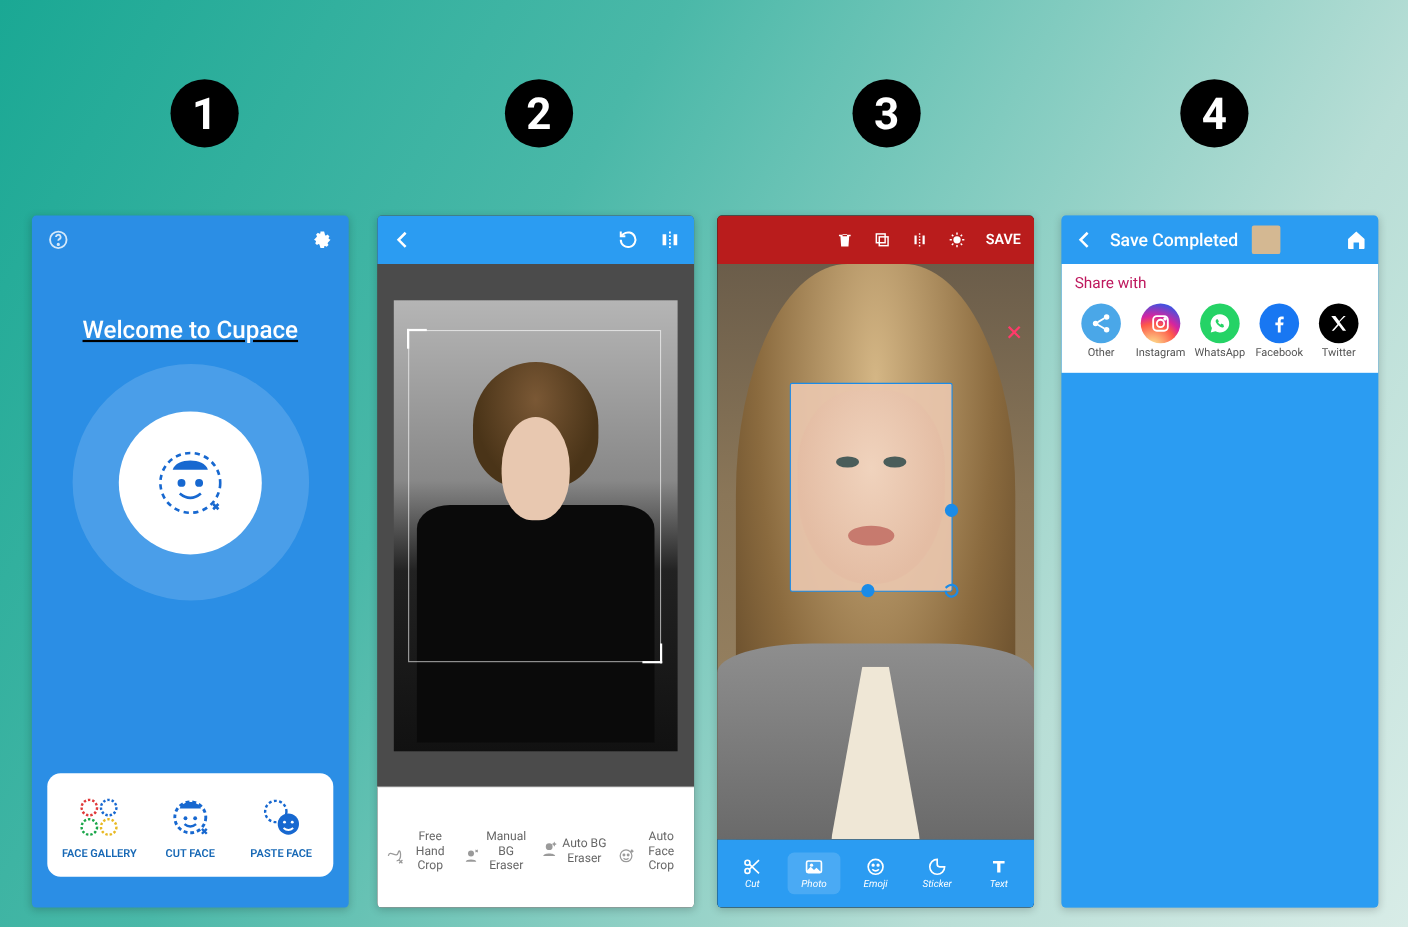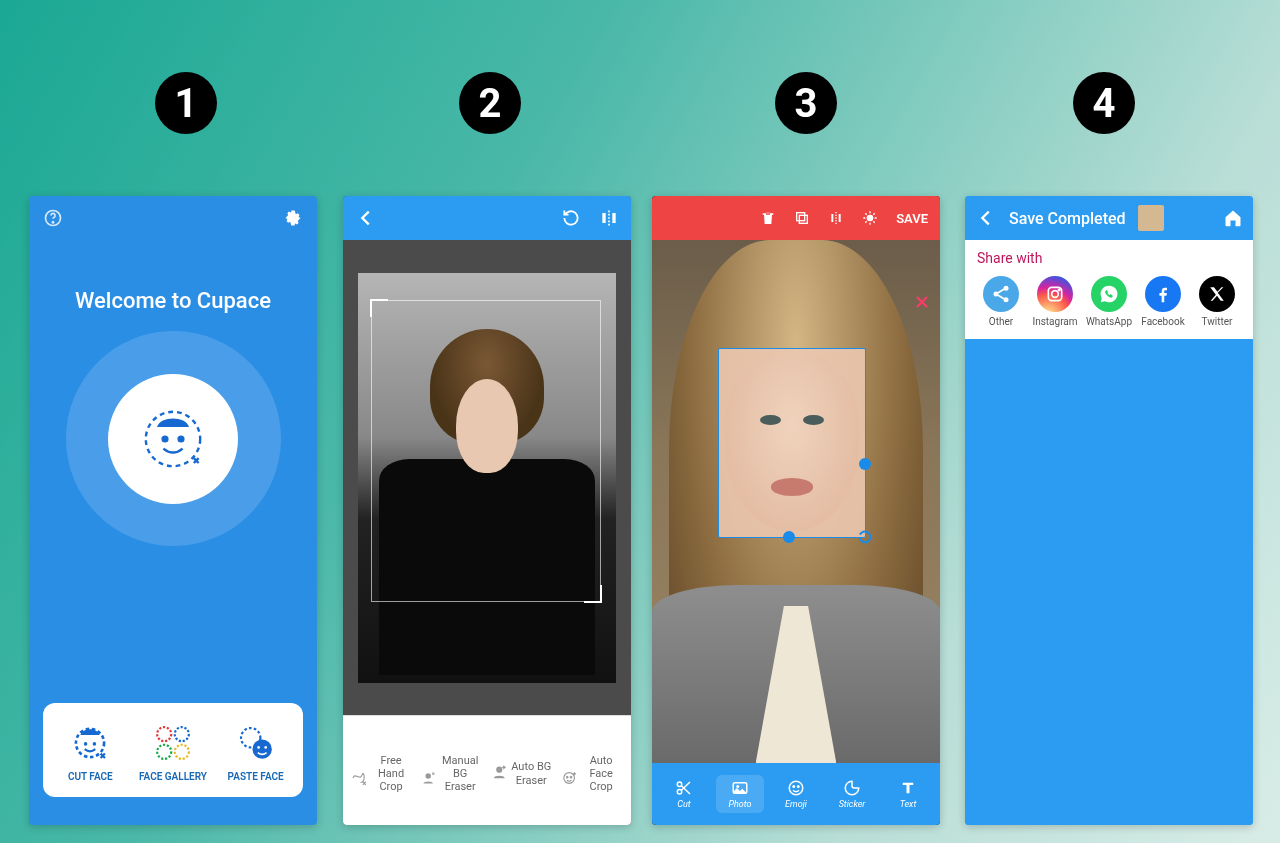--- a/index.html
+++ b/index.html
@@ -28,21 +28,21 @@
     position: absolute;
     width: 288px;
     height: 629px;
     top: 196px;
     border-radius: 4px;
     overflow: hidden;
     box-shadow: 0 2px 8px rgba(0,0,0,0.2);
   }
 
   
-  .s1 { background: #2b8ee5; }
+  .s1 { background: #2b8ee5; text-decoration: underline; }
   .s1-top { position: relative; height: 40px; }
   .s1-help { position:absolute; left:14px; top:12px; color:#fff; opacity:0.8; }
   .s1-gear { position:absolute; right:14px; top:12px; color:#fff; }
   .s1-welcome { color:#fff; font-size: 22px; text-align:center; margin-top: 52px; font-weight: 500; }
   .s1-circle-wrap { display:flex; justify-content:center; margin-top: 18px; position:relative; }
   .s1-big-circle { width: 215px; height: 215px; border-radius:50%; background: rgba(255,255,255,0.15); display:flex; align-items:center; justify-content:center; }
   .s1-white-circle { width: 130px; height: 130px; border-radius:50%; background:#fff; display:flex; align-items:center; justify-content:center; }
   .s1-bottom-card { position:absolute; left:14px; right:14px; bottom:28px; background:#fff; border-radius:12px; padding: 18px 6px 14px; display:flex; justify-content:space-around; }
   .s1-action { display:flex; flex-direction:column; align-items:center; width:80px; }
   .s1-action-label { font-size: 10px; color:#1768b5; text-align:center; margin-top:6px; line-height:1.2; font-weight:600; }
@@ -60,21 +60,21 @@
   .s2-crop-frame { position:absolute; top:60px; left:28px; width:230px; height:302px; border: 1px solid rgba(255,255,255,0.6); }
   .s2-crop-frame::before, .s2-crop-frame::after { content:''; position:absolute; width:16px; height:16px; border:2px solid #fff; }
   .s2-crop-frame::before { top:-2px; left:-2px; border-right:none; border-bottom:none; }
   .s2-crop-frame::after { bottom:-2px; right:-2px; border-left:none; border-top:none; }
   .s2-bottombar { height:110px; background:#fff; display:flex; justify-content:space-around; align-items:center; padding:8px 4px; border-top:1px solid #ddd; }
   .s2-tool { display:flex; flex-direction:row; align-items:flex-end; width:64px; }
   .s2-tool-label { font-size:11px; color:#666; text-align:center; margin-top:6px; line-height:1.2; }
 
   
   .s3 { background:#000; display:flex; flex-direction:column; }
-  .s3-topbar { height:44px; background:#ef4444; display:flex; align-items:center; justify-content:flex-end; padding:0 12px; gap:18px; color:#fff; }
+  .s3-topbar { height:44px; background:#b91c1c; display:flex; align-items:center; justify-content:flex-end; padding:0 12px; gap:18px; color:#fff; }
   .s3-canvas { flex:1; position:relative; background: linear-gradient(#6b5d4a, #8a7658 40%, #9c8664); overflow:hidden; }
   .s3-person { position:absolute; inset:0; }
   .s3-hair { position:absolute; top:0; left:6%; width:88%; height:100%; background: radial-gradient(ellipse at 50% 20%, #d4b685, #8a6a3e 60%, #5a4225); border-radius: 40% 40% 0 0; }
   .s3-body { position:absolute; bottom:0; left:0; right:0; height:34%; background: linear-gradient(#8e8e8e, #6a6a6a); border-radius: 30% 30% 0 0 / 15%; }
   .s3-shirt { position:absolute; bottom:0; left:36%; width:28%; height:30%; background:#efe7d6; clip-path: polygon(35% 0, 65% 0, 100% 100%, 0 100%); }
   .s3-face-box { position:absolute; top:108px; left:66px; width:148px; height:190px; border:1px solid #1a8be8; background: rgba(235,200,175,0.9); border-radius: 2px; }
   .s3-face-mask { position:absolute; inset:6px; background: radial-gradient(ellipse at 50% 40%, #f0d3bd 0%, #e4bda4 70%); border-radius: 40% 40% 48% 48%; filter: blur(0.5px); }
   .s3-eye { position:absolute; top:34%; width:16%; height:6%; background:#4a5d5a; border-radius:50%; }
   .s3-eye.l{ left:26%; } .s3-eye.r{ right:26%; }
   .s3-lips { position:absolute; top:70%; left:34%; width:32%; height:10%; background:#c77a6e; border-radius:50%; }
@@ -137,37 +137,37 @@
           <path d="M38 62q12 10 24 0"></path>
           <path d="M76 74l6 6m-6 0l6-6" stroke-width="3"></path>
         </svg>
       </div>
     </div>
   </div>
 
   <div class="s1-bottom-card">
     <div class="s1-action">
       <svg width="44" height="44" viewBox="0 0 100 100">
+        <circle cx="30" cy="30" r="16" fill="none" stroke="#e03a3a" stroke-width="5" stroke-dasharray="5 4"></circle>
+        <circle cx="70" cy="30" r="16" fill="none" stroke="#1768d0" stroke-width="5" stroke-dasharray="5 4"></circle>
+        <circle cx="30" cy="70" r="16" fill="none" stroke="#1aa64a" stroke-width="5" stroke-dasharray="5 4"></circle>
+        <circle cx="70" cy="70" r="16" fill="none" stroke="#e8b923" stroke-width="5" stroke-dasharray="5 4"></circle>
+      </svg>
+      <div class="s1-action-label">FACE GALLERY</div>
+    </div>
+    <div class="s1-action">
+      <svg width="44" height="44" viewBox="0 0 100 100">
         <circle cx="50" cy="50" r="32" fill="none" stroke="#1768d0" stroke-width="6" stroke-dasharray="8 6"></circle>
         <path d="M28 32c6-18 38-18 44 0" fill="#1768d0"></path>
         <circle cx="40" cy="52" r="4" fill="#1768d0"></circle>
           <circle cx="60" cy="52" r="4" fill="#1768d0"></circle>
         <path d="M38 64q12 10 24 0" stroke="#1768d0" stroke-width="5" fill="none"></path>
         <path d="M74 74l10 10m-10 0l10-10" stroke="#1768d0" stroke-width="5"></path>
       </svg>
       <div class="s1-action-label">CUT FACE</div>
-    </div>
-    <div class="s1-action">
-      <svg width="44" height="44" viewBox="0 0 100 100">
-        <circle cx="30" cy="30" r="16" fill="none" stroke="#e03a3a" stroke-width="5" stroke-dasharray="5 4"></circle>
-        <circle cx="70" cy="30" r="16" fill="none" stroke="#1768d0" stroke-width="5" stroke-dasharray="5 4"></circle>
-        <circle cx="30" cy="70" r="16" fill="none" stroke="#1aa64a" stroke-width="5" stroke-dasharray="5 4"></circle>
-        <circle cx="70" cy="70" r="16" fill="none" stroke="#e8b923" stroke-width="5" stroke-dasharray="5 4"></circle>
-      </svg>
-      <div class="s1-action-label">FACE GALLERY</div>
     </div>
     <div class="s1-action">
       <svg width="44" height="44" viewBox="0 0 100 100">
         <circle cx="38" cy="38" r="22" fill="none" stroke="#1768d0" stroke-width="5" stroke-dasharray="6 5"></circle>
         <circle cx="64" cy="64" r="22" fill="#1768d0"></circle>
         <circle cx="56" cy="60" r="3" fill="#fff"></circle>
           <circle cx="72" cy="60" r="3" fill="#fff"></circle>
         <path d="M54 72q10 8 20 0" stroke="#fff" stroke-width="4" fill="none"></path>
       </svg>
       <div class="s1-action-label">PASTE FACE</div>

